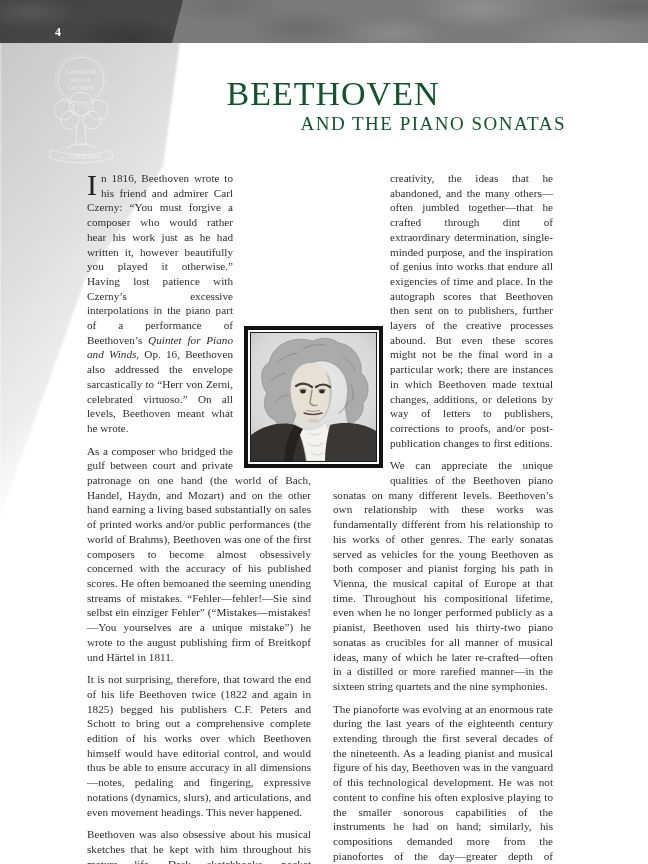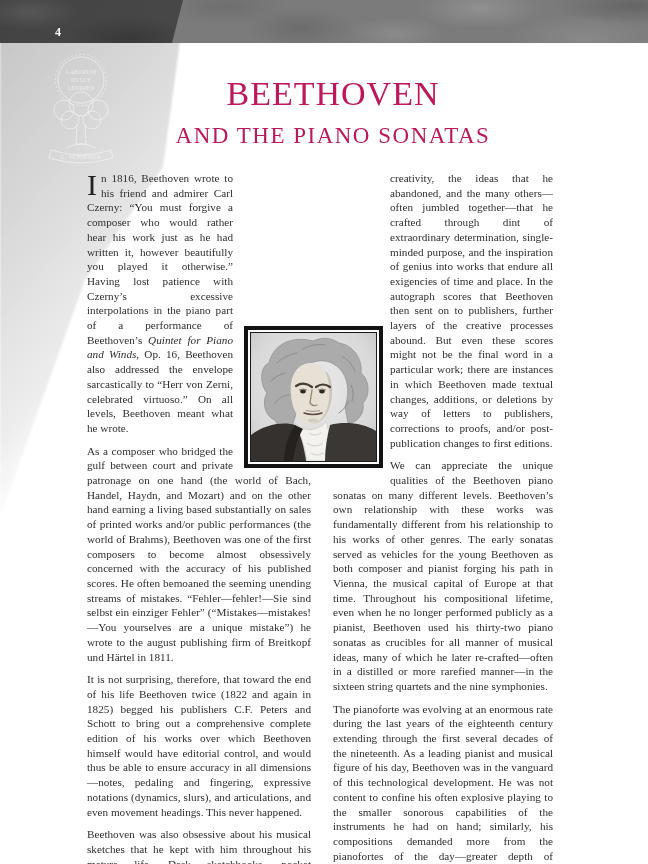--- a/index.html
+++ b/index.html
@@ -27,23 +27,23 @@
 
   
   .wedge{position:absolute;left:0;top:0;pointer-events:none;}
 
   
   .seal{position:absolute;left:36px;top:54px;opacity:.55;}
   .seal text{fill:#ffffff;font-family:"Liberation Serif",serif;}
   .seal .ln{stroke:#ffffff;fill:none;stroke-width:.9;}
 
   
-  .titleblock{position:absolute;left:100px;top:76px;width:466px;text-align:center;color:#be185d;}
+  .titleblock{position:absolute;left:100px;top:76px;width:466px;text-align:center;color:#14532d;}
   .title{font-size:34px;line-height:36px;letter-spacing:1px;}
-  .subtitle{font-size:23px;line-height:20px;letter-spacing:1.5px;margin-top:14px;}
+  .subtitle{font-size:19px;line-height:20px;letter-spacing:1.5px;margin-top:2px;text-align:right;}
 
   
   .col{position:absolute;top:171px;color:#2e2e2e;}
   .col-left{left:87px;width:224px;}
   .col-right{left:333px;width:220px;}
   .para{margin:0 0 8px 0;text-align:justify;font-size:11.2px;line-height:14.7px;}
   .italic{font-style:italic;}
   .dropcap{float:left;font-size:30px;line-height:25px;padding:1px 4px 0 0;color:#222222;}
   .wrapR{float:right;width:78px;height:140px;margin-top:162px;}
   .wrapL{float:left;width:57px;height:146px;margin-top:162px;}

